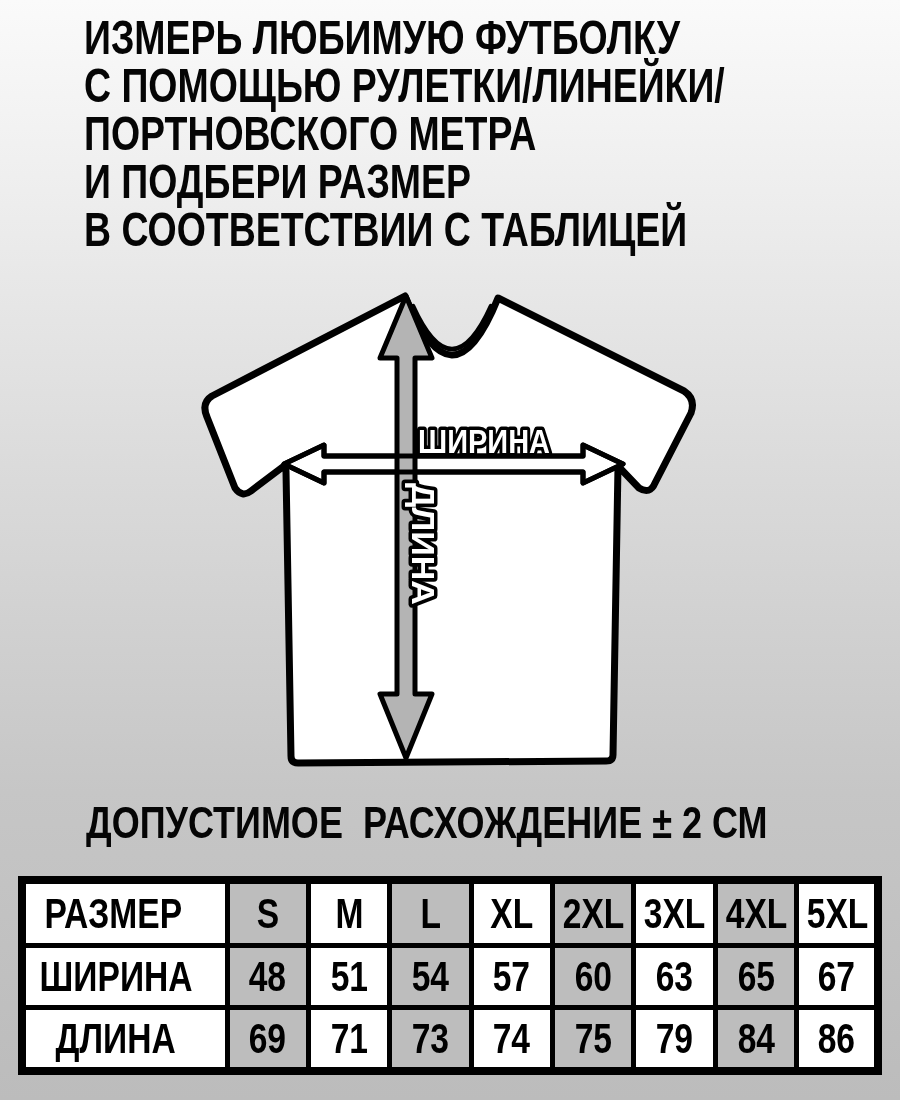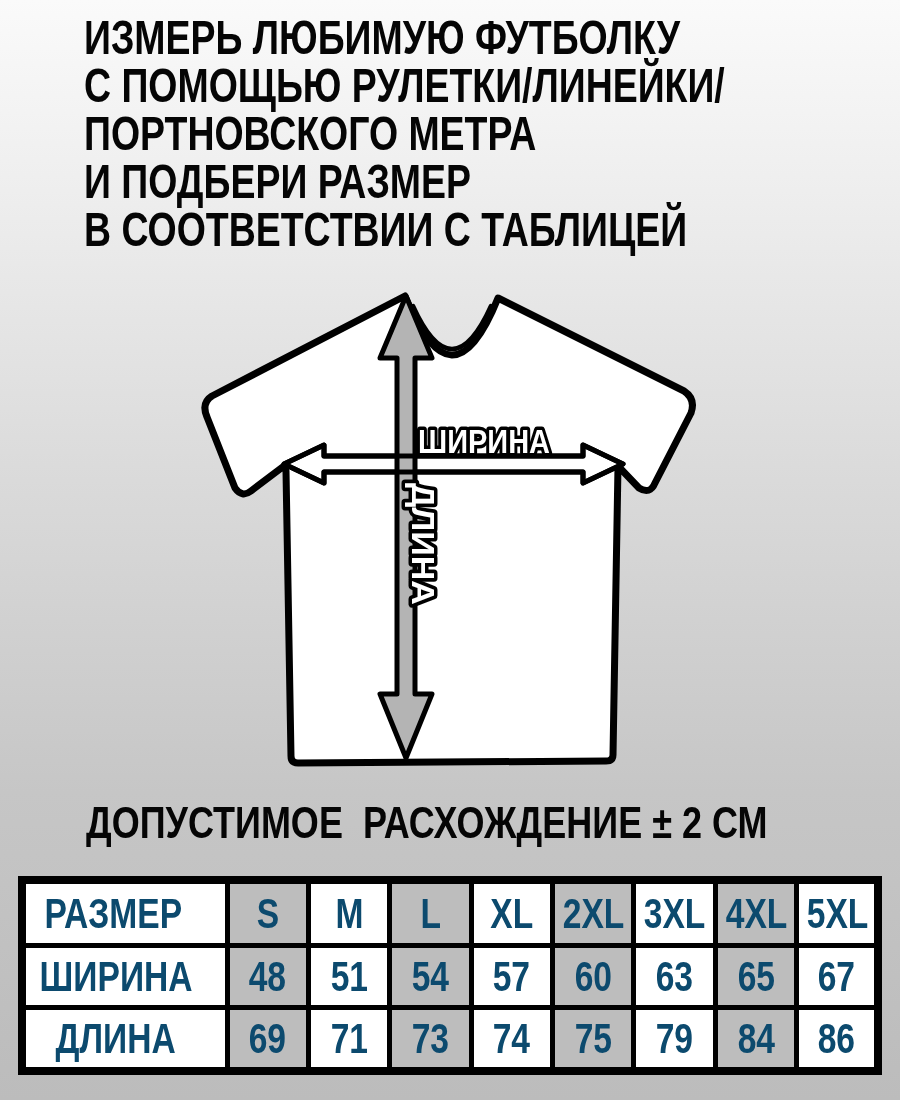--- a/index.html
+++ b/index.html
@@ -28,21 +28,21 @@
   
   .diagram{position:absolute;left:150px;top:270px;width:620px;height:510px;}
   
   table.sizes{
     position:absolute;left:18px;top:876px;width:864px;
     border-collapse:collapse;table-layout:fixed;
     border:8px solid #000;background:#fff;
   }
   table.sizes td,table.sizes th{
     border:5px solid #000;padding:0;text-align:center;vertical-align:middle;
-    font-size:42px;font-weight:bold;color:#0c4a6e;height:57px;
+    font-size:42px;font-weight:bold;color:#000000;height:57px;
   }
   table.sizes tr.hdr th{height:59px;}
   td.graycell,th.graycell{background:#bdbdbd;}
   td.whitecell,th.whitecell{background:#ffffff;}
   th.rowlabel{text-align:left;}
   .cx{display:inline-block;transform:scaleX(0.8);transform-origin:center center;white-space:nowrap;}
   .lx{display:inline-block;transform:scaleX(0.8);transform-origin:left center;white-space:nowrap;padding-left:17px;}
 </style>
 </head>
 <body>

